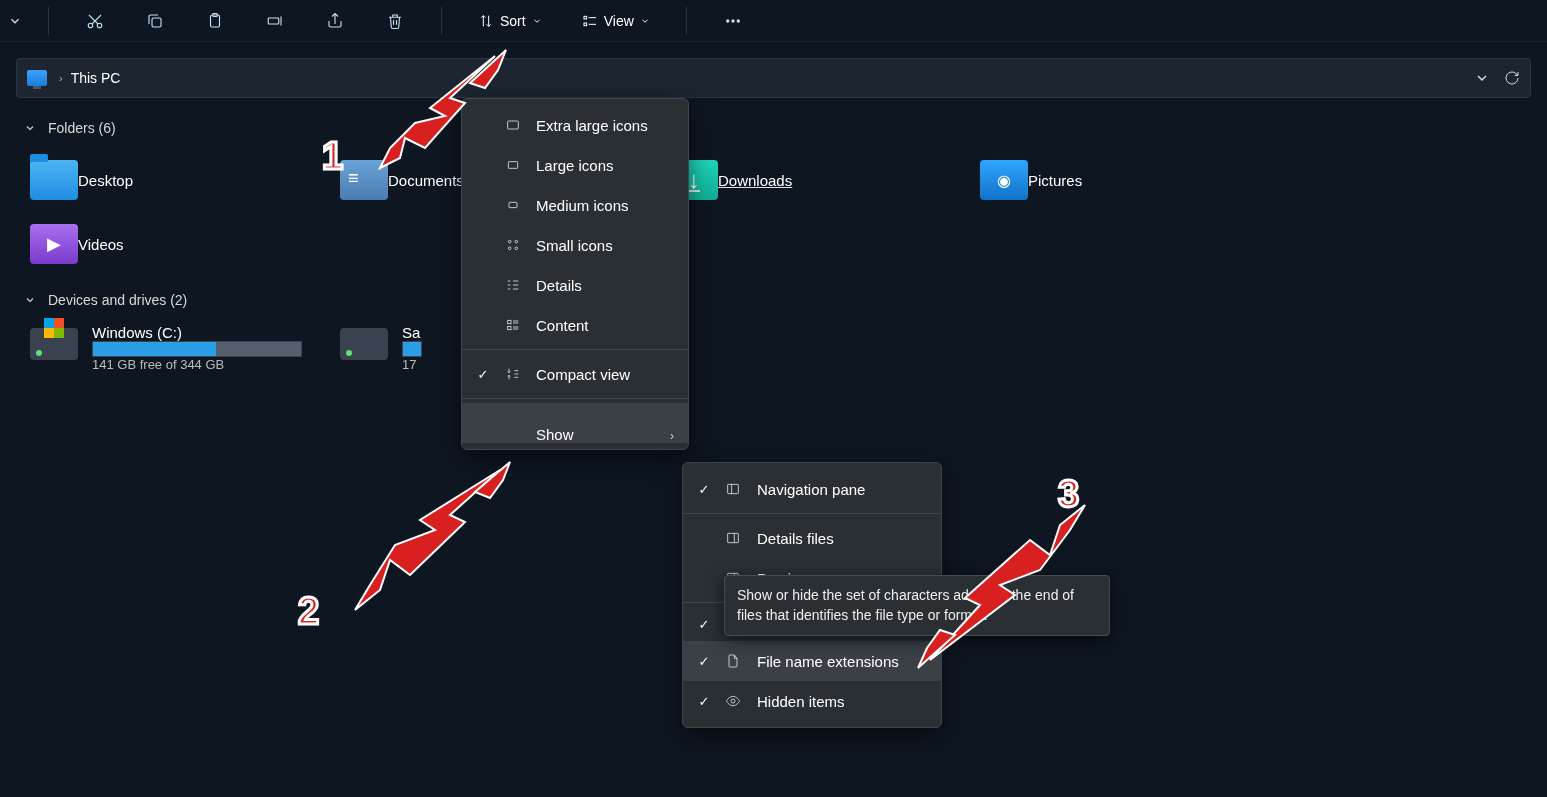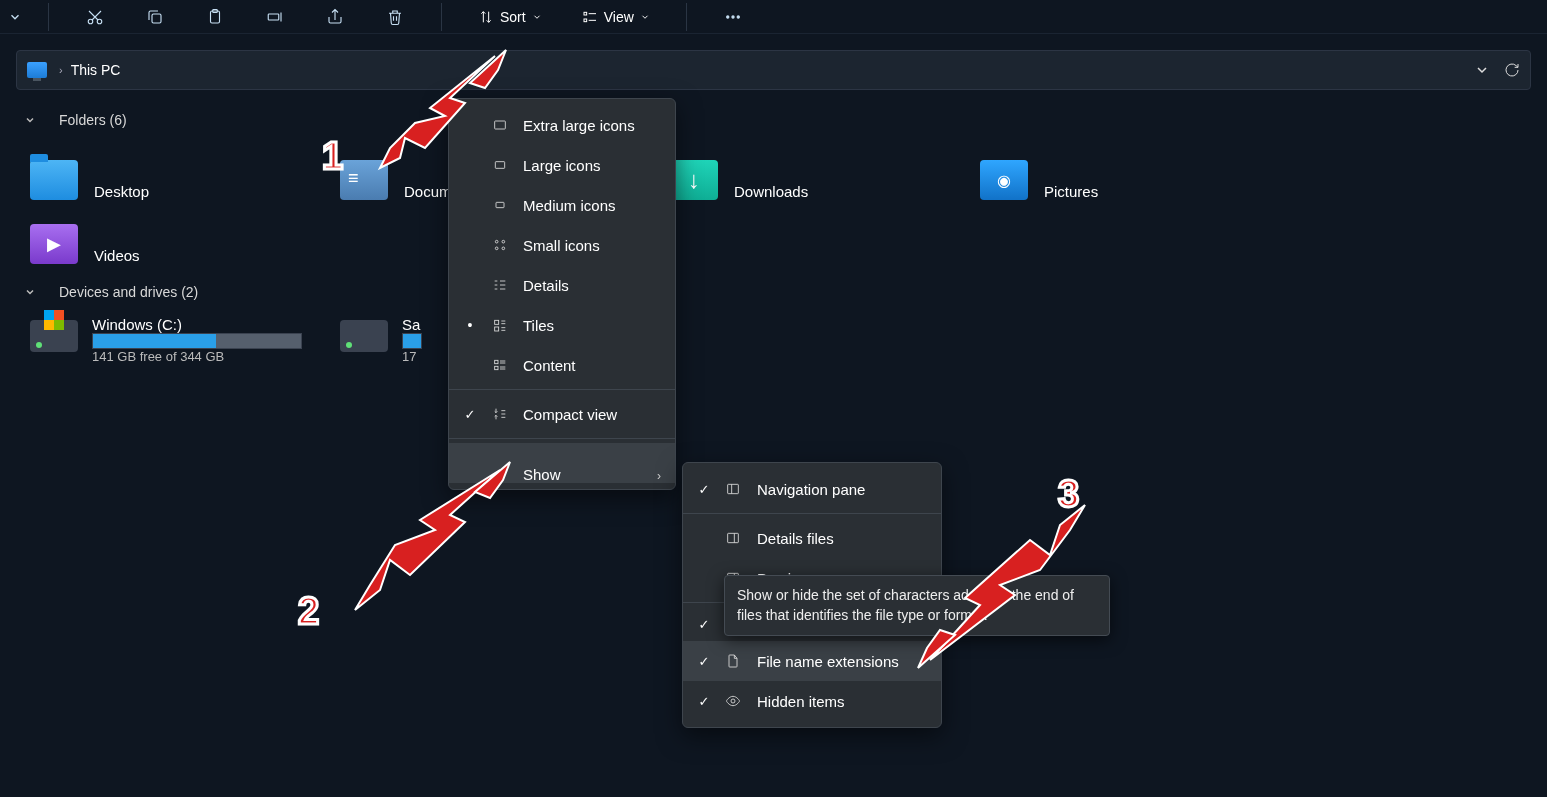--- a/index.html
+++ b/index.html
@@ -1,43 +1,43 @@
 <!DOCTYPE html>
 <html><head>
 <meta charset="utf-8">
 <style>
   * { box-sizing: border-box; margin: 0; padding: 0; font-family: "Segoe UI", Arial, sans-serif; }
   body { background: #0e1621; color: #e0e0e0; width: 1547px; height: 797px; overflow: hidden; position: relative; }
   
   
-  .toolbar { display: flex; align-items: center; height: 34px; padding: 0 8px; gap: 20px; border-bottom: 1px solid #1a2432; }
+  .toolbar { display: flex; align-items: center; height: 42px; padding: 0 8px; gap: 20px; border-bottom: 1px solid #1a2432; }
   .tb-sep { width: 1px; height: 28px; background: #2a3544; margin: 0 6px; }
   .tb-btn { display: flex; align-items: center; justify-content: center; width: 40px; height: 36px; border-radius: 4px; color: #c7e0f4; }
   .tb-btn svg { width: 18px; height: 18px; stroke: #c7e0f4; fill: none; stroke-width: 1.5; }
   .tb-menu { display: flex; align-items: center; gap: 6px; padding: 0 10px; height: 36px; color: #fff; font-size: 14px; cursor: pointer; }
   .tb-menu svg { width: 16px; height: 16px; stroke: #fff; fill: none; stroke-width: 1.5; }
   .chev { width: 10px !important; height: 10px !important; }
   .dropdown-arrow { width:14px; }
   
   
   .addrbar { display: flex; align-items: center; height: 40px; margin: 16px 16px 4px 16px; background: #1c2530; border: 1px solid #2c3544; border-radius: 4px; padding: 0 10px; }
   .addrbar .pc-icon { width: 20px; height: 16px; background: linear-gradient(#3aa0ff,#1d7cd6); border-radius: 2px; margin-right: 4px; position:relative; }
   .addrbar .pc-icon::after { content:""; position:absolute; bottom:-3px; left:6px; width:8px; height:3px; background:#4a5560; }
   .addrbar .crumb { font-size: 14px; color: #fff; }
   .addrbar .sep { margin: 0 8px; color: #aab; font-size: 11px; }
   .addrbar .right { margin-left: auto; display:flex; gap:14px; align-items:center; }
   .addrbar .right svg { width:16px; height:16px; stroke:#ddd; fill:none; stroke-width:1.5; }
   
   
   .content { padding: 8px 20px; }
-  .group-header { display:flex; align-items:center; gap:23px; font-size:14px; color:#d8d8d8; padding: 10px 0 12px 4px; }
+  .group-header { display:flex; align-items:center; gap:12px; font-size:14px; color:#d8d8d8; padding: 10px 0 12px 4px; }
   .group-header svg { width:12px; height:12px; stroke:#bbb; fill:none; stroke-width:2; }
   
   .folder-grid { display:flex; flex-wrap:wrap; gap: 0; }
-  .folder-item { display:flex; align-items:flex-end; gap:16px; width: 310px; height: 64px; padding:4px 10px; }
+  .folder-item { display:flex; align-items:center; width: 310px; height: 64px; padding:4px 10px; }
   .folder-icon { width:48px; height:40px; position:relative; }
   .folder-label { font-size:15px; color:#fff; }
   
   
   .fi-desktop { background: linear-gradient(#4db5f5,#1e8de0); border-radius:4px; }
   .fi-desktop::before { content:""; position:absolute; top:-6px; left:0; width:18px; height:8px; background:#1e8de0; border-radius:2px 2px 0 0; }
   .fi-documents { background: linear-gradient(#6aa3d9,#4a7cb0); border-radius:4px; display:flex; align-items:center; justify-content:center; }
   .fi-documents::after { content:"≡"; color:#fff; font-size:18px; position:absolute; top:8px; left:8px; }
   .fi-downloads { background: linear-gradient(#1fd4b8,#0fae95); border-radius:4px; display:flex; align-items:center; justify-content:center; }
   .fi-downloads::after { content:"↓"; color:#fff; font-size:24px; font-weight:bold; }
@@ -53,21 +53,21 @@
   .drive-icon { width:48px; height:32px; background:#3a4250; border-radius:4px; position:relative; margin-top:4px; }
   .drive-icon::after { content:""; position:absolute; bottom:4px; left:6px; width:6px; height:6px; background:#5fe077; border-radius:50%; }
   .drive-icon.win::before { content:""; position:absolute; top:-10px; left:14px; width:20px; height:20px; background: conic-gradient(#f25022 0 90deg,#7fba00 90deg 180deg,#ffb900 180deg 270deg,#00a4ef 270deg 360deg); }
   .drive-info { display:flex; flex-direction:column; }
   .drive-name { font-size:15px; color:#fff; }
   .drive-bar { width:210px; height:16px; background:#555f6d; border:1px solid #3a4250; position:relative; }
   .drive-bar-fill { height:100%; background:#2a9fe8; }
   .drive-free { font-size:13px; color:#bbb; }
   
   
-  .dropdown { position:absolute; top:98px; left:448px; width:228px; background:#2a2f34; border:1px solid #3e454d; border-radius:6px; padding:6px 0; box-shadow: 0 8px 24px rgba(0,0,0,0.5); }
+  .dropdown { position:absolute; top:98px; left:461px; width:228px; background:#2a2f34; border:1px solid #3e454d; border-radius:6px; padding:6px 0; box-shadow: 0 8px 24px rgba(0,0,0,0.5); }
   .dd-item { display:flex; align-items:center; height:40px; padding:0 14px; gap:14px; font-size:15px; color:#fff; cursor:pointer; position:relative; }
   .dd-item.highlight { background:#3a4046;align-items:flex-end; }
   .dd-item .check { width:14px; display:flex; justify-content:center; color:#fff; font-size:13px; }
   .dd-item .dd-icon { width:18px; height:18px; display:flex; align-items:center; justify-content:center; }
   .dd-item .dd-icon svg { width:16px; height:16px; stroke:#ddd; fill:none; stroke-width:1.3; }
   .dd-item .arrow { margin-left:auto; font-size:12px; color:#ccc; }
   .dd-sep { height:1px; background:#3e454d; margin:4px 0; }
   .dd-item .bullet { width:14px; display:flex; justify-content:center; }
   .dd-item .bullet::before { content:"•"; color:#fff; font-size:14px; }
   
@@ -187,21 +187,21 @@
   </div>
   <div class="folder-grid">
     <div class="folder-item">
       <div class="folder-icon fi-desktop"></div>
       <span class="folder-label">Desktop</span>
     </div>
     <div class="folder-item">
       <div class="folder-icon fi-documents"></div>
       <span class="folder-label">Documents</span>
     </div>
-    <div class="folder-item" style="margin-left:20px;">
+    <div class="folder-item" style="margin-left:20px;text-decoration:underline;">
       <div class="folder-icon fi-downloads"></div>
       <span class="folder-label">Downloads</span>
     </div>
     <div class="folder-item">
       <div class="folder-icon fi-pictures"></div>
       <span class="folder-label">Pictures</span>
     </div>
     <div class="folder-item">
       <div class="folder-icon fi-videos"></div>
       <span class="folder-label">Videos</span>
@@ -281,32 +281,20 @@
   <div class="dd-item">
     <span class="check"></span>
     <span class="dd-icon">
         <svg viewBox="0 0 24 24">
           <path d="M4 6h4M4 12h4M4 18h4M12 6h8M12 12h8M12 18h8"></path>
         </svg>
       </span>
     <span>Details</span>
   </div>
   <div class="dd-item">
-    <span class="bullet"></span>
-    <span class="dd-icon">
-        <svg viewBox="0 0 24 24">
-          <rect x="4" y="5" width="6" height="6"></rect>
-          <path d="M14 6h6M14 10h6"></path>
-          <rect x="4" y="15" width="6" height="6"></rect>
-          <path d="M14 16h6M14 20h6"></path>
-        </svg>
-      </span>
-    <span>Tiles</span>
-  </div>
-  <div class="dd-item">
     <span class="check"></span>
     <span class="dd-icon">
         <svg viewBox="0 0 24 24">
           <rect x="4" y="5" width="5" height="5"></rect>
           <path d="M12 6h8M12 9h8"></path>
           <rect x="4" y="14" width="5" height="5"></rect>
           <path d="M12 15h8M12 18h8"></path>
         </svg>
       </span>
     <span>Content</span>

